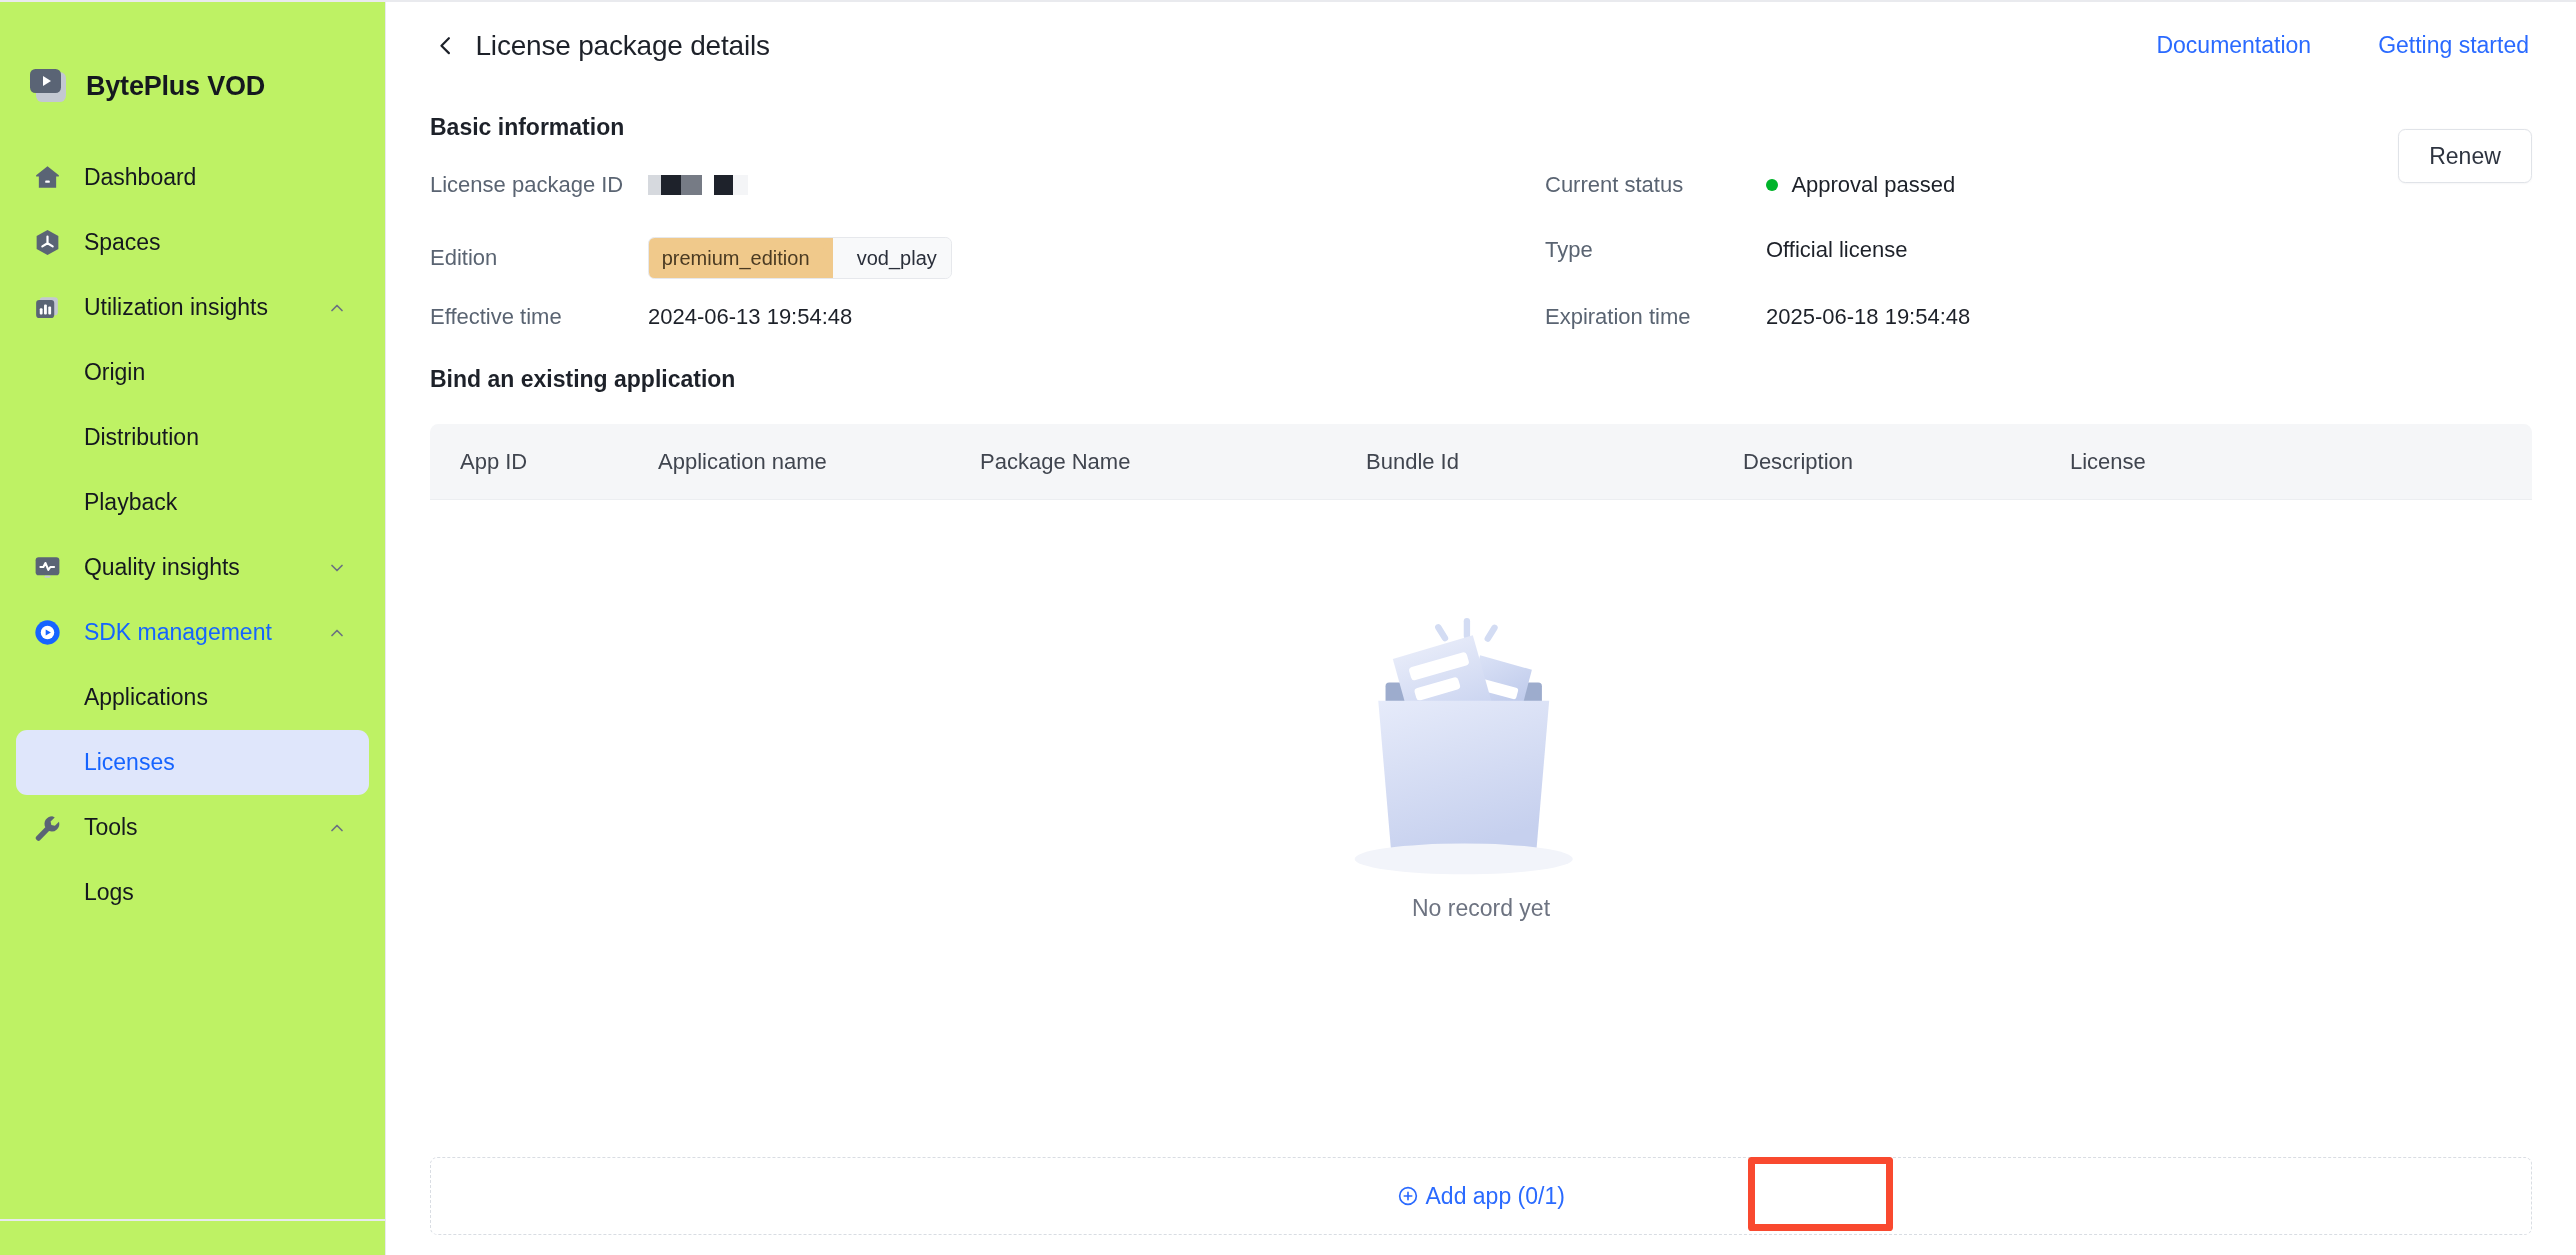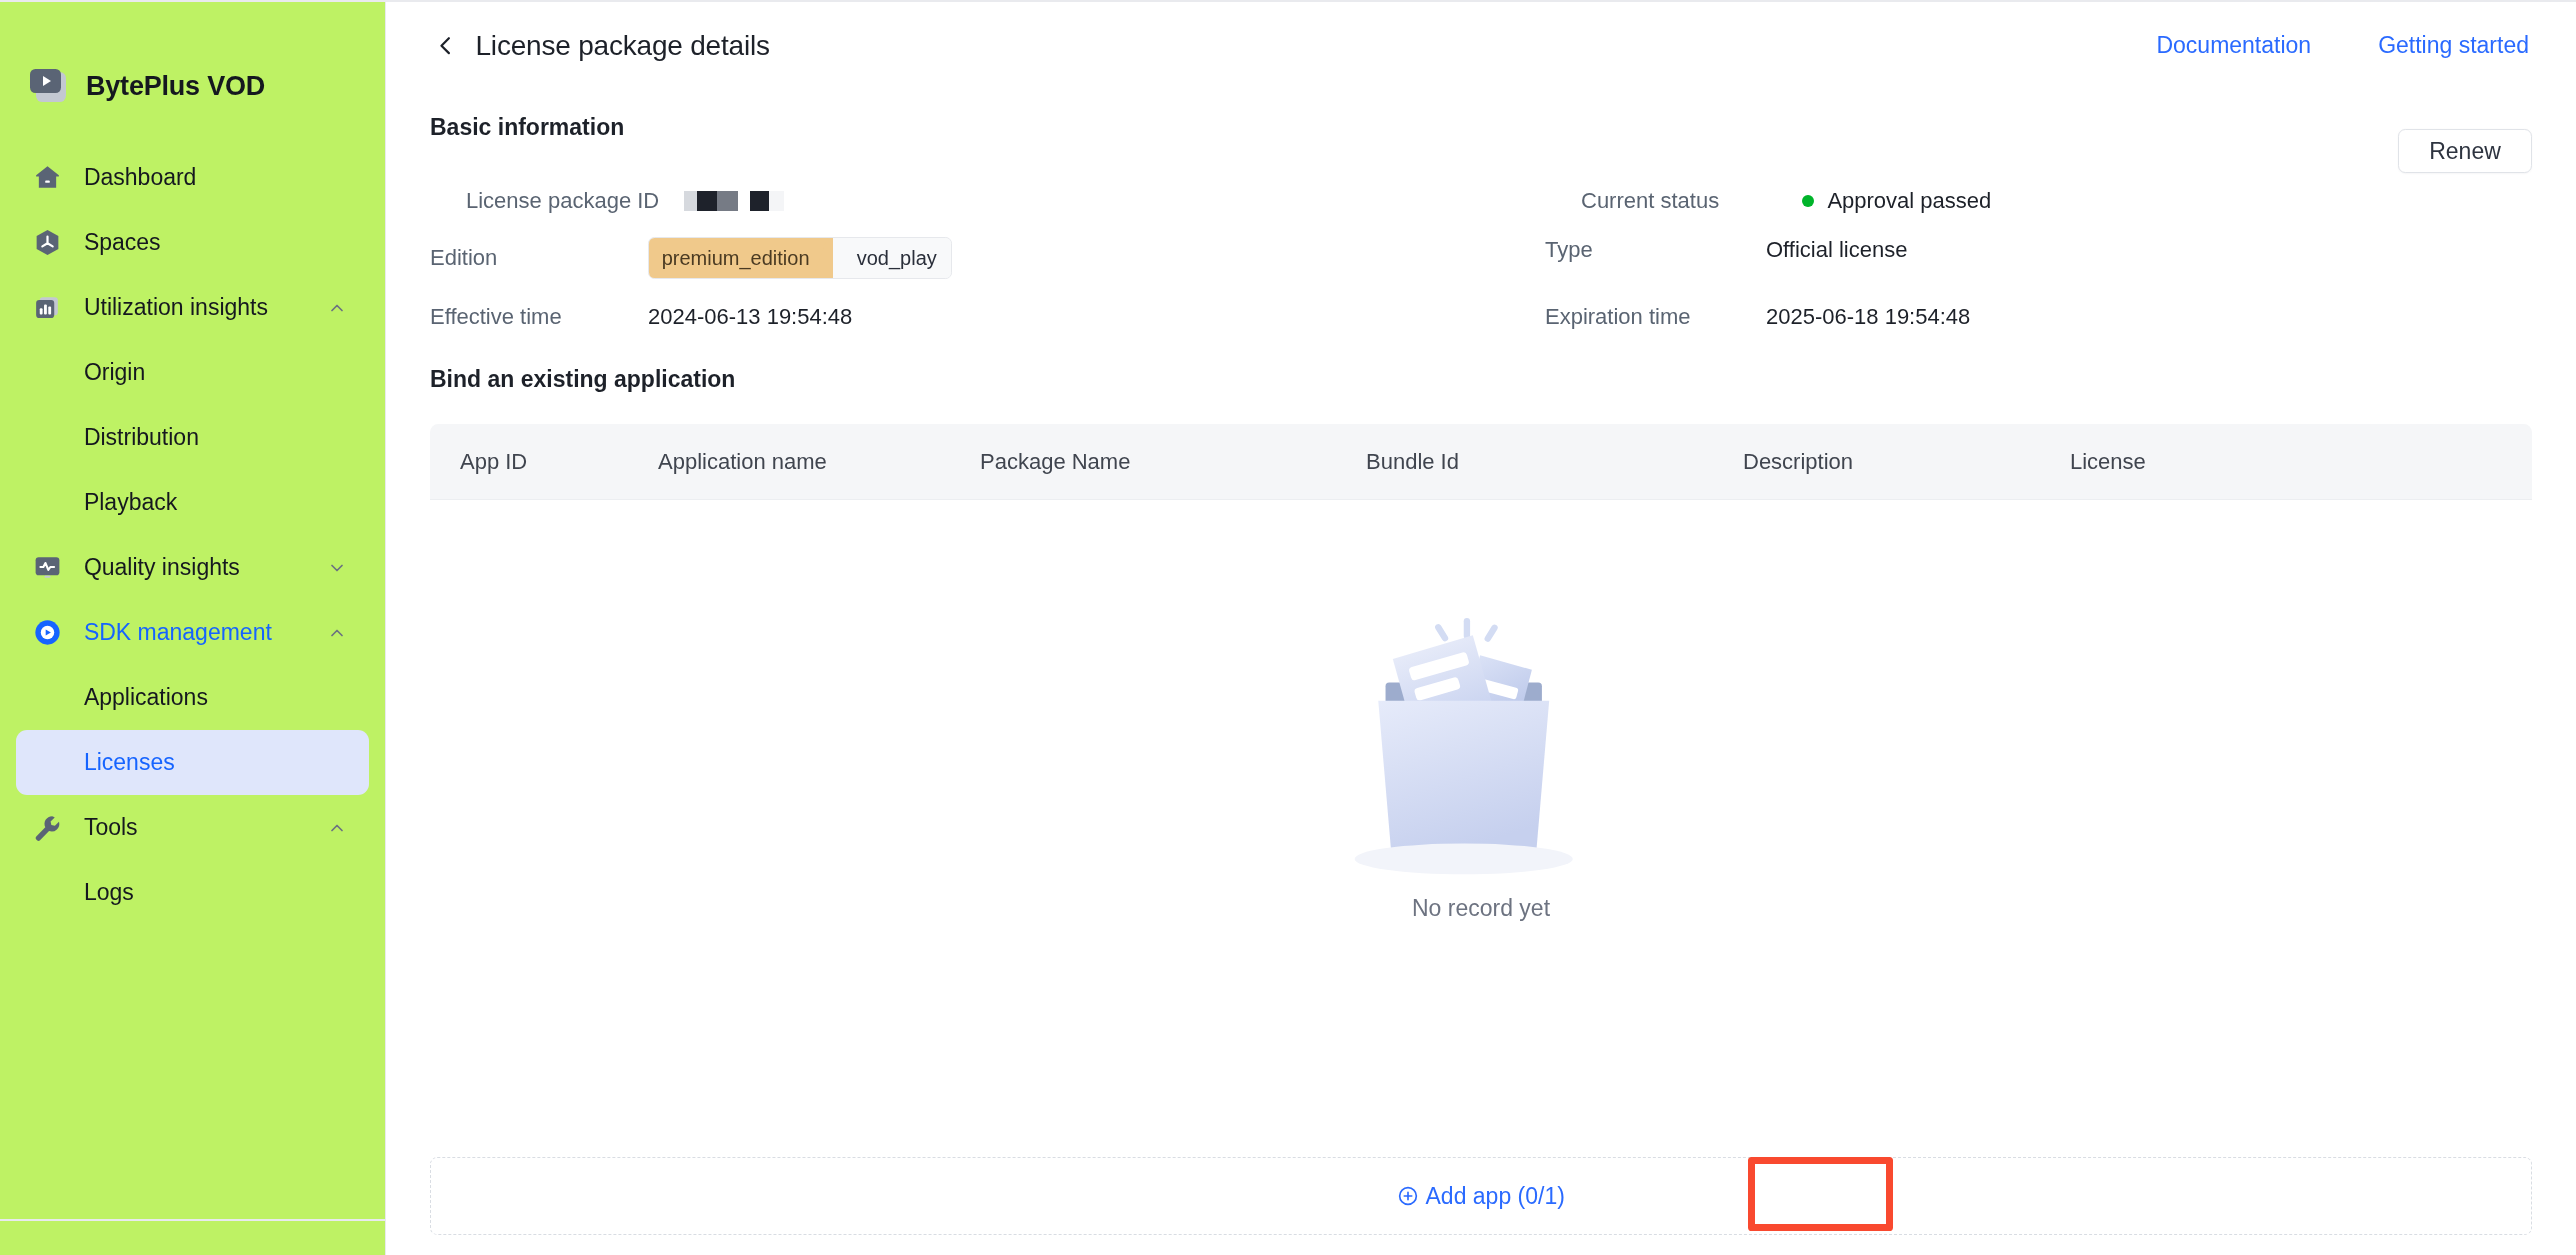--- a/index.html
+++ b/index.html
@@ -129,21 +129,21 @@
 
   .section-title {
     font-size: 23px; font-weight: bold; color: #1d2129;
     padding: 0 0 0 44px;
   }
   .bi-title { margin-top: 25.4px; }
 
   .renew-btn {
     position: absolute;
     right: 44px; top: 127px;
-    width: 134px; height: 44px;
+    width: 134px; height: 54px;
     border: 1.8px solid #e0e3e8;
     border-radius: 7.3px;
     background: #fff;
     display: flex; align-items: center; justify-content: center;
     font-size: 23px; color: #2e3440;
     cursor: pointer;
     box-shadow: 0 0.9px 1.8px rgba(20,25,40,0.04);
   }
 
   .info-grid {
@@ -163,21 +163,21 @@
     font-size: 22px; color: #1d2129;
   }
 
   
   .c1 { left: 44px; }
   .c1 .info-label { width: 218px; }
   
   .c2 { left: 1159px; }
   .c2 .info-label { width: 221px; }
 
-  .r1 { top: 16px; margin-left: 36px; }
+  .r1 { top: 0px; }
   .r2 { top: 65px; }
   .r3 { top: 132px; }
 
   .redacted { display: flex; align-items: center; gap: 0; height: 25.4px; }
   .rb { height: 20px; display: inline-block; }
 
   .edition-badge {
     display: inline-flex; align-items: stretch;
     height: 42px;
     border-radius: 6.4px;

